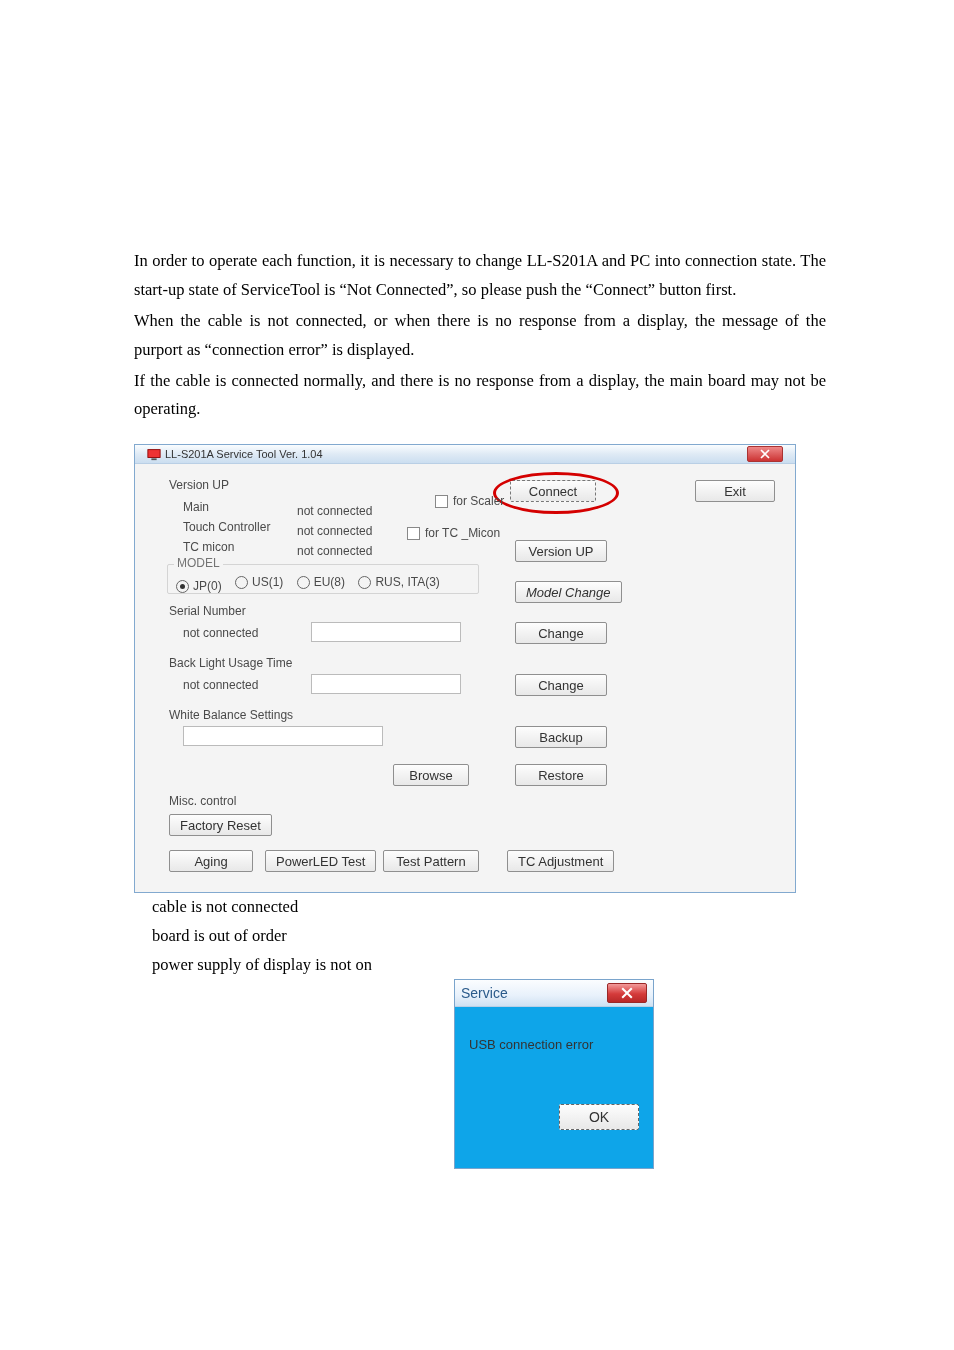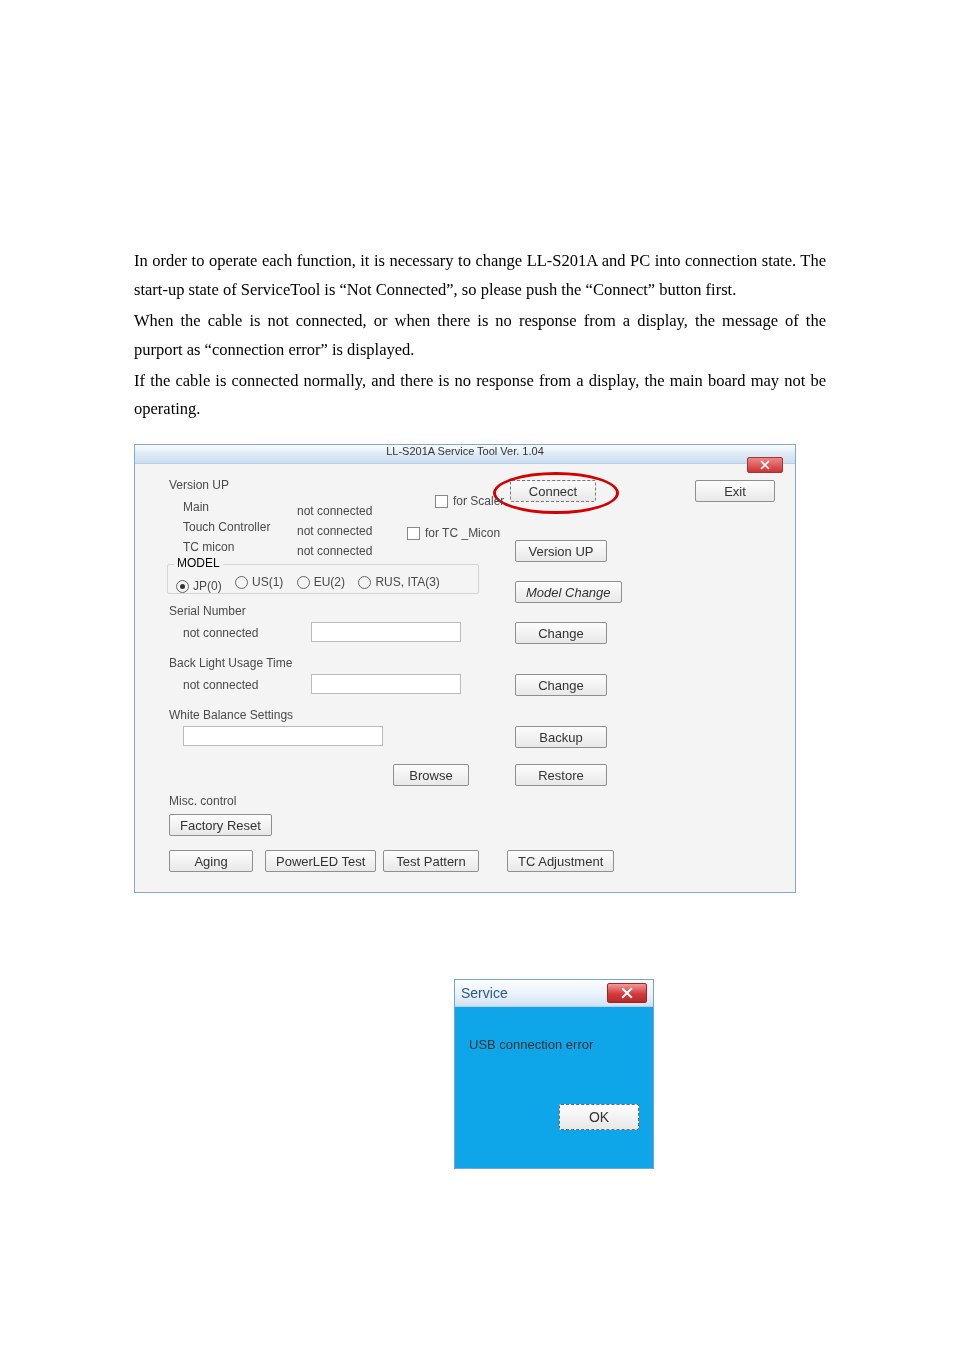--- a/index.html
+++ b/index.html
@@ -35,21 +35,20 @@
     color: #4a4a4a;
     position: relative;
   }
   .win1-titlebar {
     height: 18px;
     background: linear-gradient(#fafdff,#dfeaf5 50%,#cbdef0);
     border-bottom: 1px solid #b9cfe5;
     display: flex;
     align-items: center;
     padding: 0 12px;
-    flex-direction: column;
   }
   .win1-titlebar .icon-app { width: 14px; height: 14px; margin-right: 4px; }
   .win1-title { font-size: 11px; color: #333; }
   .win1-close-wrap { margin-left: auto; }
   .win1-close {
     width: 34px; height: 14px;
     background: linear-gradient(#e88,#c33);
     border: 1px solid #a33;
     border-radius: 2px;
     display: flex; align-items: center; justify-content: center;
@@ -129,21 +128,21 @@
     padding: 10px 8px 6px 8px;
     box-sizing: border-box;
   }
   .group-box .legend {
     position: absolute;
     top: -9px;
     left: 6px;
     background: #f4f4f4;
     padding: 0 3px;
     font-size: 12px;
-    color: #000000;
+    color: #737373;
   }
   .static-label {
     position: absolute;
     font-size: 12px;
     color: #4a4a4a;
   }
 
   
   .win2 {
     position: absolute;
@@ -250,21 +249,21 @@
               <span class="dot-i"></span>
             </span>
             <span>JP(0)</span>
           </span>
         <span class="rad">
             <span class="dot-o"></span>
             <span>US(1)</span>
           </span>
         <span class="rad">
             <span class="dot-o"></span>
-            <span>EU(2)</span>
+            <span>EU(8)</span>
           </span>
         <span class="rad">
             <span class="dot-o"></span>
             <span>RUS, ITA(3)</span>
           </span>
       </div>
       <span class="btn" style="left:380px; top:117px; min-width:92px;font-style:italic;">Model Change</span>
 
       <span class="static-label" style="left:34px; top:140px;">Serial Number</span>
       <span class="static-label" style="left:48px; top:162px;">not connected</span>
@@ -288,20 +287,29 @@
 
       <span class="btn" style="left:34px; top:386px; min-width:84px;">Aging</span>
       <span class="btn" style="left:130px; top:386px; min-width:100px;">PowerLED Test</span>
       <span class="btn" style="left:248px; top:386px; min-width:96px;">Test Pattern</span>
       <span class="btn" style="left:372px; top:386px; min-width:104px;">TC Adjustment</span>
 
     </div>
   </div>
 
 
+  <div style="display:flex; align-items:flex-start;">
+    <div style="flex:1;">
+      <div class="causes-list">
+        <div>cable is not connected</div>
+        <div>board is out of order</div>
+        <div>power supply of display is not on</div>
+      </div>
+    </div>
+  </div>
 
   <div class="win2" style="left:454px; top:979px;">
     <div class="win2-titlebar">
       <span class="title">Service</span>
       <span class="win2-close">
         <svg width="12" height="12" viewBox="0 0 10 10">
             <path d="M1 1 L9 9 M9 1 L1 9" stroke="#fff" stroke-width="1.7"></path>
           </svg>
       </span>
     </div>

